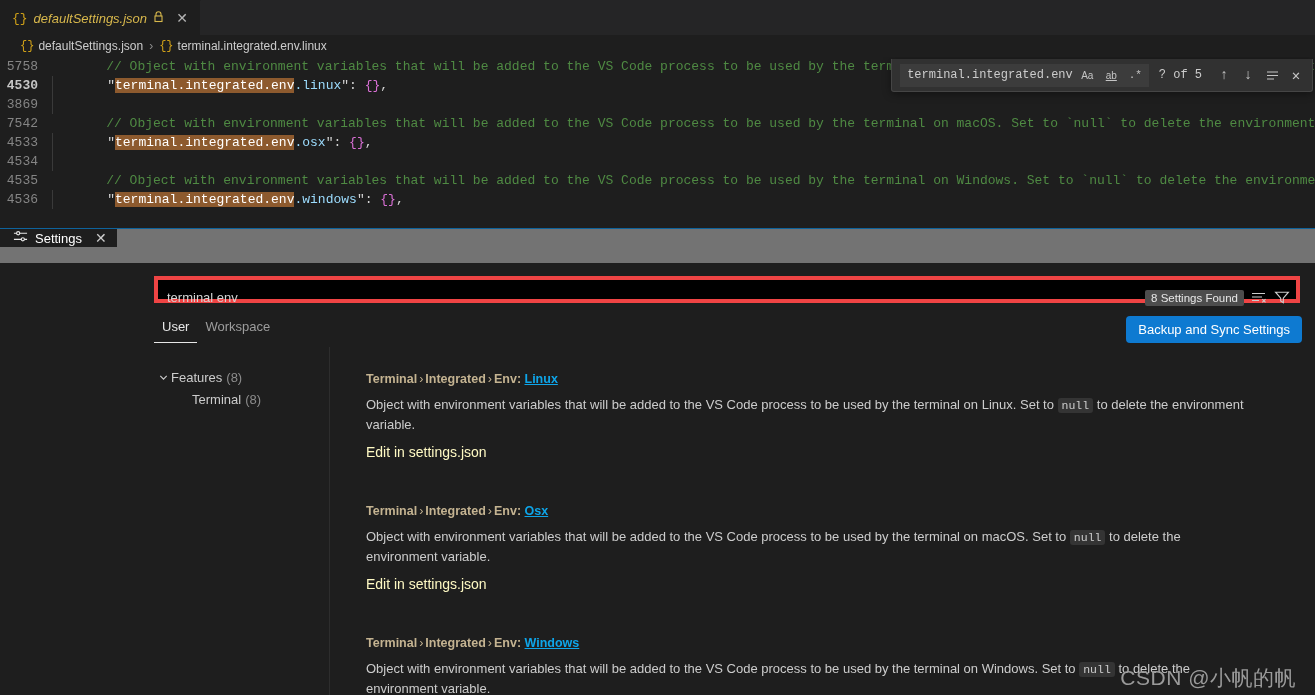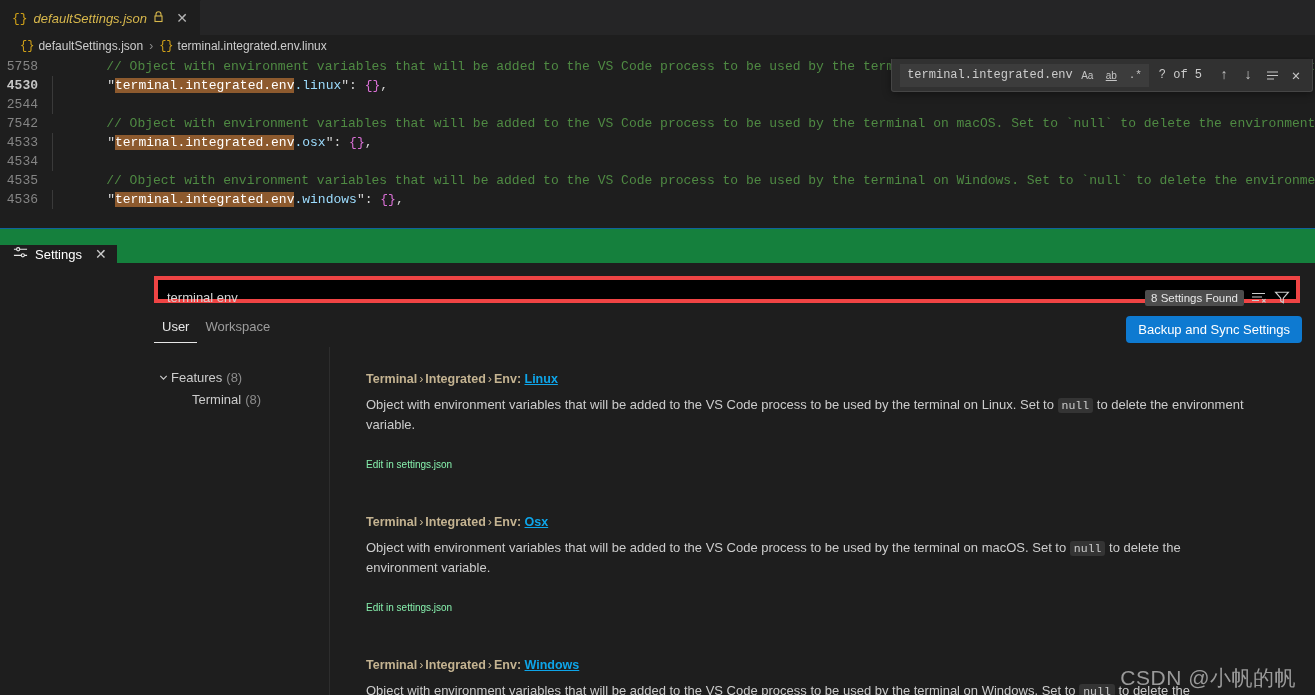--- a/index.html
+++ b/index.html
@@ -83,21 +83,21 @@
   .find-btn {
     width:20px; height:20px; display:flex; align-items:center; justify-content:center;
     color:#c5c5c5; font-size:14px; border-radius:3px; margin-left:2px;
   }
 
   
   .settings-group {
     position:absolute; left:0; top:228px; width:1315px; height:467px;
     background:#1e1e1e; border-top:1px solid #0e639c;
   }
-  .settings-tabbar { height:34px; background:#15803d; display:flex; align-items:flex-end; }
+  .settings-tabbar { height:34px; background:#737373; display:flex; align-items:flex-start; }
   .stab {
     display:flex; align-items:center; gap:7px; padding:0 10px 0 13px;
     background:#1e1e1e; color:#ffffff; font-size:13px; min-width:95px;
   }
   .stab .stab-label { color:#ffffff; font-size:13px; }
   .stab .stab-close { color:#cccccc; font-size:14px; margin-left:6px; line-height:1; }
   .stabbar-rest { flex:1; background:#252526; }
 
   .settings-body { position:relative; height:433px; background:#1e1e1e; padding-top:13px; }
 
@@ -144,21 +144,21 @@
   .setting-item { margin-bottom: 43px; }
   .setting-title { font-size:12.5px; margin-bottom:9px; color:#c4b391; font-weight:bold; }
   .setting-title .cat { color:#c4b391; font-weight:bold; }
   .setting-title .chev { color:#c4b391; padding:0 2px; font-weight:normal; }
   .setting-title .leaf { color:#0ea5e9; font-weight:bold;text-decoration:underline; }
   .setting-desc { font-size:13px; color:#cccccc; line-height:19px; max-width:880px; }
   .code-chip {
     font-family:"Liberation Mono","DejaVu Sans Mono",monospace; font-size:11.5px;
     background:#343434; color:#cccccc; padding:1px 4px; border-radius:3px;
   }
-  .edit-link { font-size:10px; color:#86efac; margin-top:25px; display:inline-block; }
+  .edit-link { font-size:14px; color:#fef9c3; margin-top:10px; display:inline-block; }
 
   .watermark {
     position:absolute; right:19px; bottom:4px;
     color:#9a9a9a; font-size:21px; letter-spacing:0.5px;
     font-family:"Liberation Sans", sans-serif;
   }
 </style>
 </head>
 <body>
 
@@ -186,21 +186,21 @@
       <span class="bc-text">defaultSettings.json</span>
       <span class="bc-sep">›</span>
       <span class="bc-brace">{}</span>
       <span class="bc-text">terminal.integrated.env.linux</span>
     </div>
 
     <div class="code-area">
       <div id="code-lines">
           <div class="code-line"><span class="ln">5758</span><span class="gutter-border"></span><span class="code-text"><span class="tk-comment">    // Object with environment variables that will be added to the VS Code process to be used by the terminal on Linux. Set to `null` to delete the environment variable.</span></span></div>
           <div class="code-line"><span class="ln cur">4530</span><span class="gutter-border"></span><span class="code-text"><span class="tk-punct">    "</span><span class="hl">terminal.integrated.env</span><span class="tk-prop">.linux</span><span class="tk-punct">": </span><span class="tk-brace">{}</span><span class="tk-punct">,</span></span></div>
-          <div class="code-line"><span class="ln">2544</span><span class="gutter-border"></span><span class="code-text"></span></div>
+          <div class="code-line"><span class="ln">3869</span><span class="gutter-border"></span><span class="code-text"></span></div>
           <div class="code-line"><span class="ln">7542</span><span class="gutter-border"></span><span class="code-text"><span class="tk-comment">    // Object with environment variables that will be added to the VS Code process to be used by the terminal on macOS. Set to `null` to delete the environment variable.</span></span></div>
           <div class="code-line"><span class="ln">4533</span><span class="gutter-border"></span><span class="code-text"><span class="tk-punct">    "</span><span class="hl">terminal.integrated.env</span><span class="tk-prop">.osx</span><span class="tk-punct">": </span><span class="tk-brace">{}</span><span class="tk-punct">,</span></span></div>
           <div class="code-line"><span class="ln">4534</span><span class="gutter-border"></span><span class="code-text"></span></div>
           <div class="code-line"><span class="ln">4535</span><span class="gutter-border"></span><span class="code-text"><span class="tk-comment">    // Object with environment variables that will be added to the VS Code process to be used by the terminal on Windows. Set to `null` to delete the environment variable.</span></span></div>
           <div class="code-line"><span class="ln">4536</span><span class="gutter-border"></span><span class="code-text"><span class="tk-punct">    "</span><span class="hl">terminal.integrated.env</span><span class="tk-prop">.windows</span><span class="tk-punct">": </span><span class="tk-brace">{}</span><span class="tk-punct">,</span></span></div>
         </div>
 
       <div class="find-widget">
         <div class="find-input-box">
           <span class="find-input-text">terminal.integrated.env</span>

